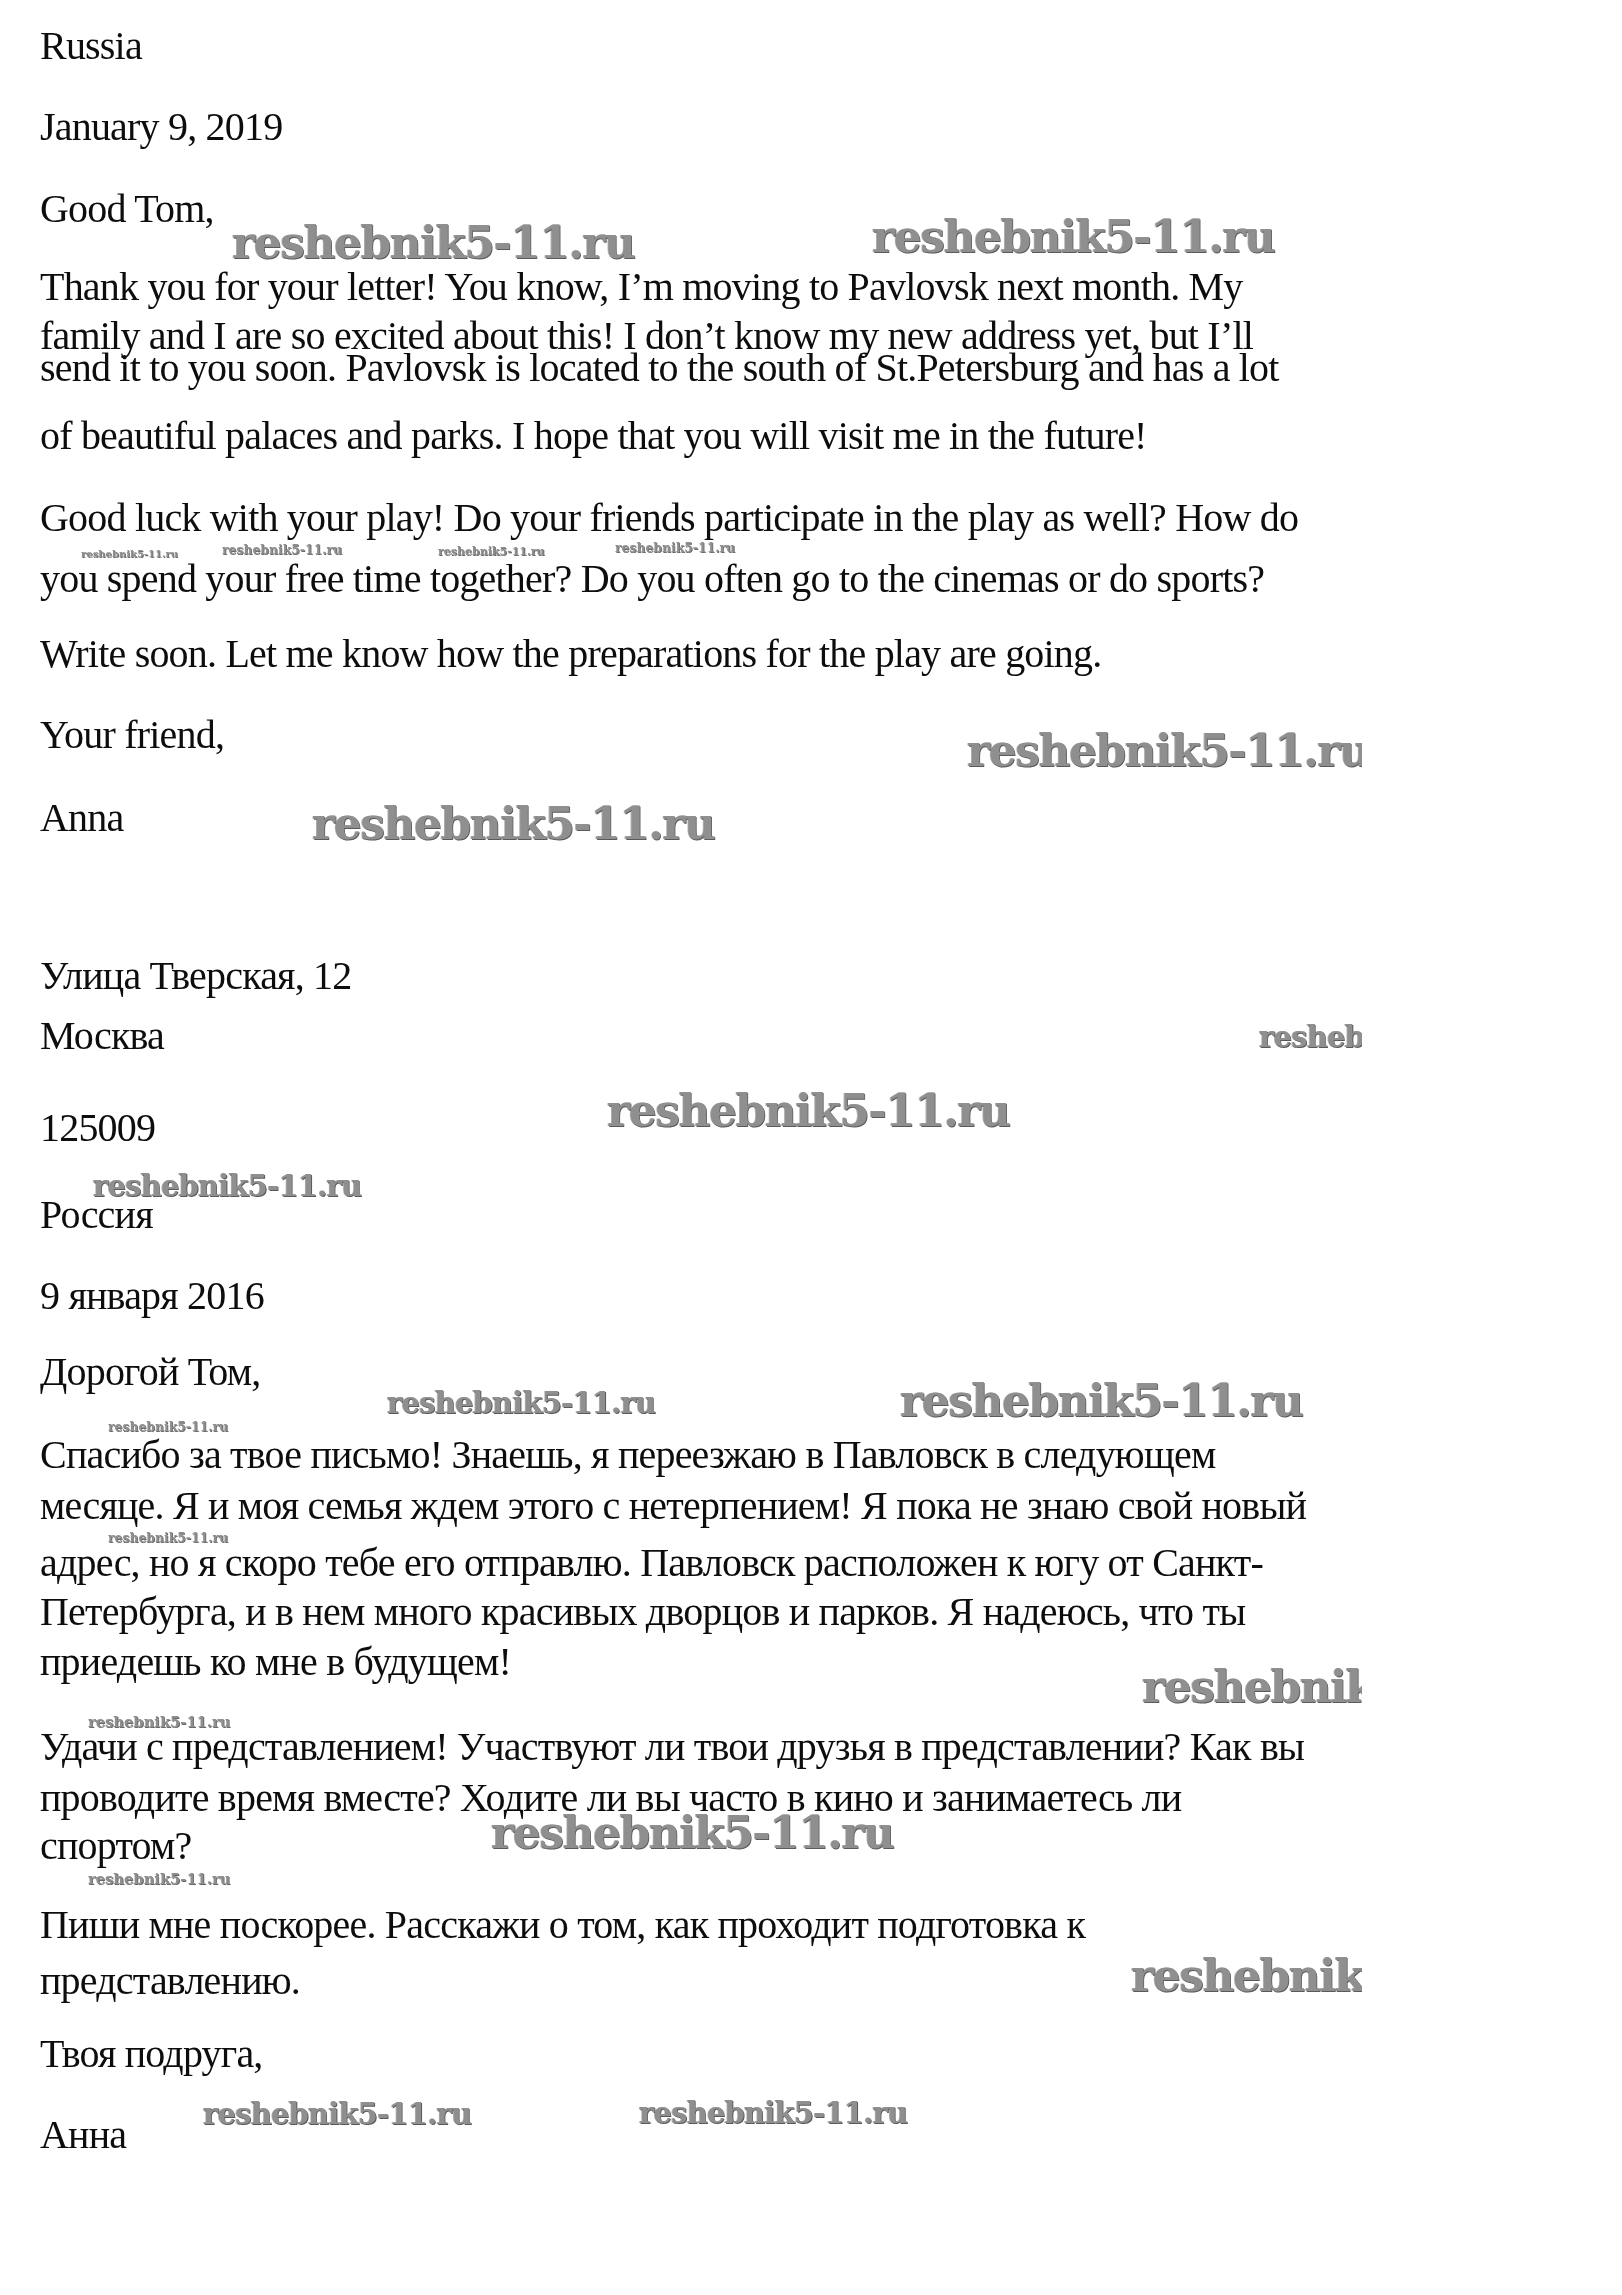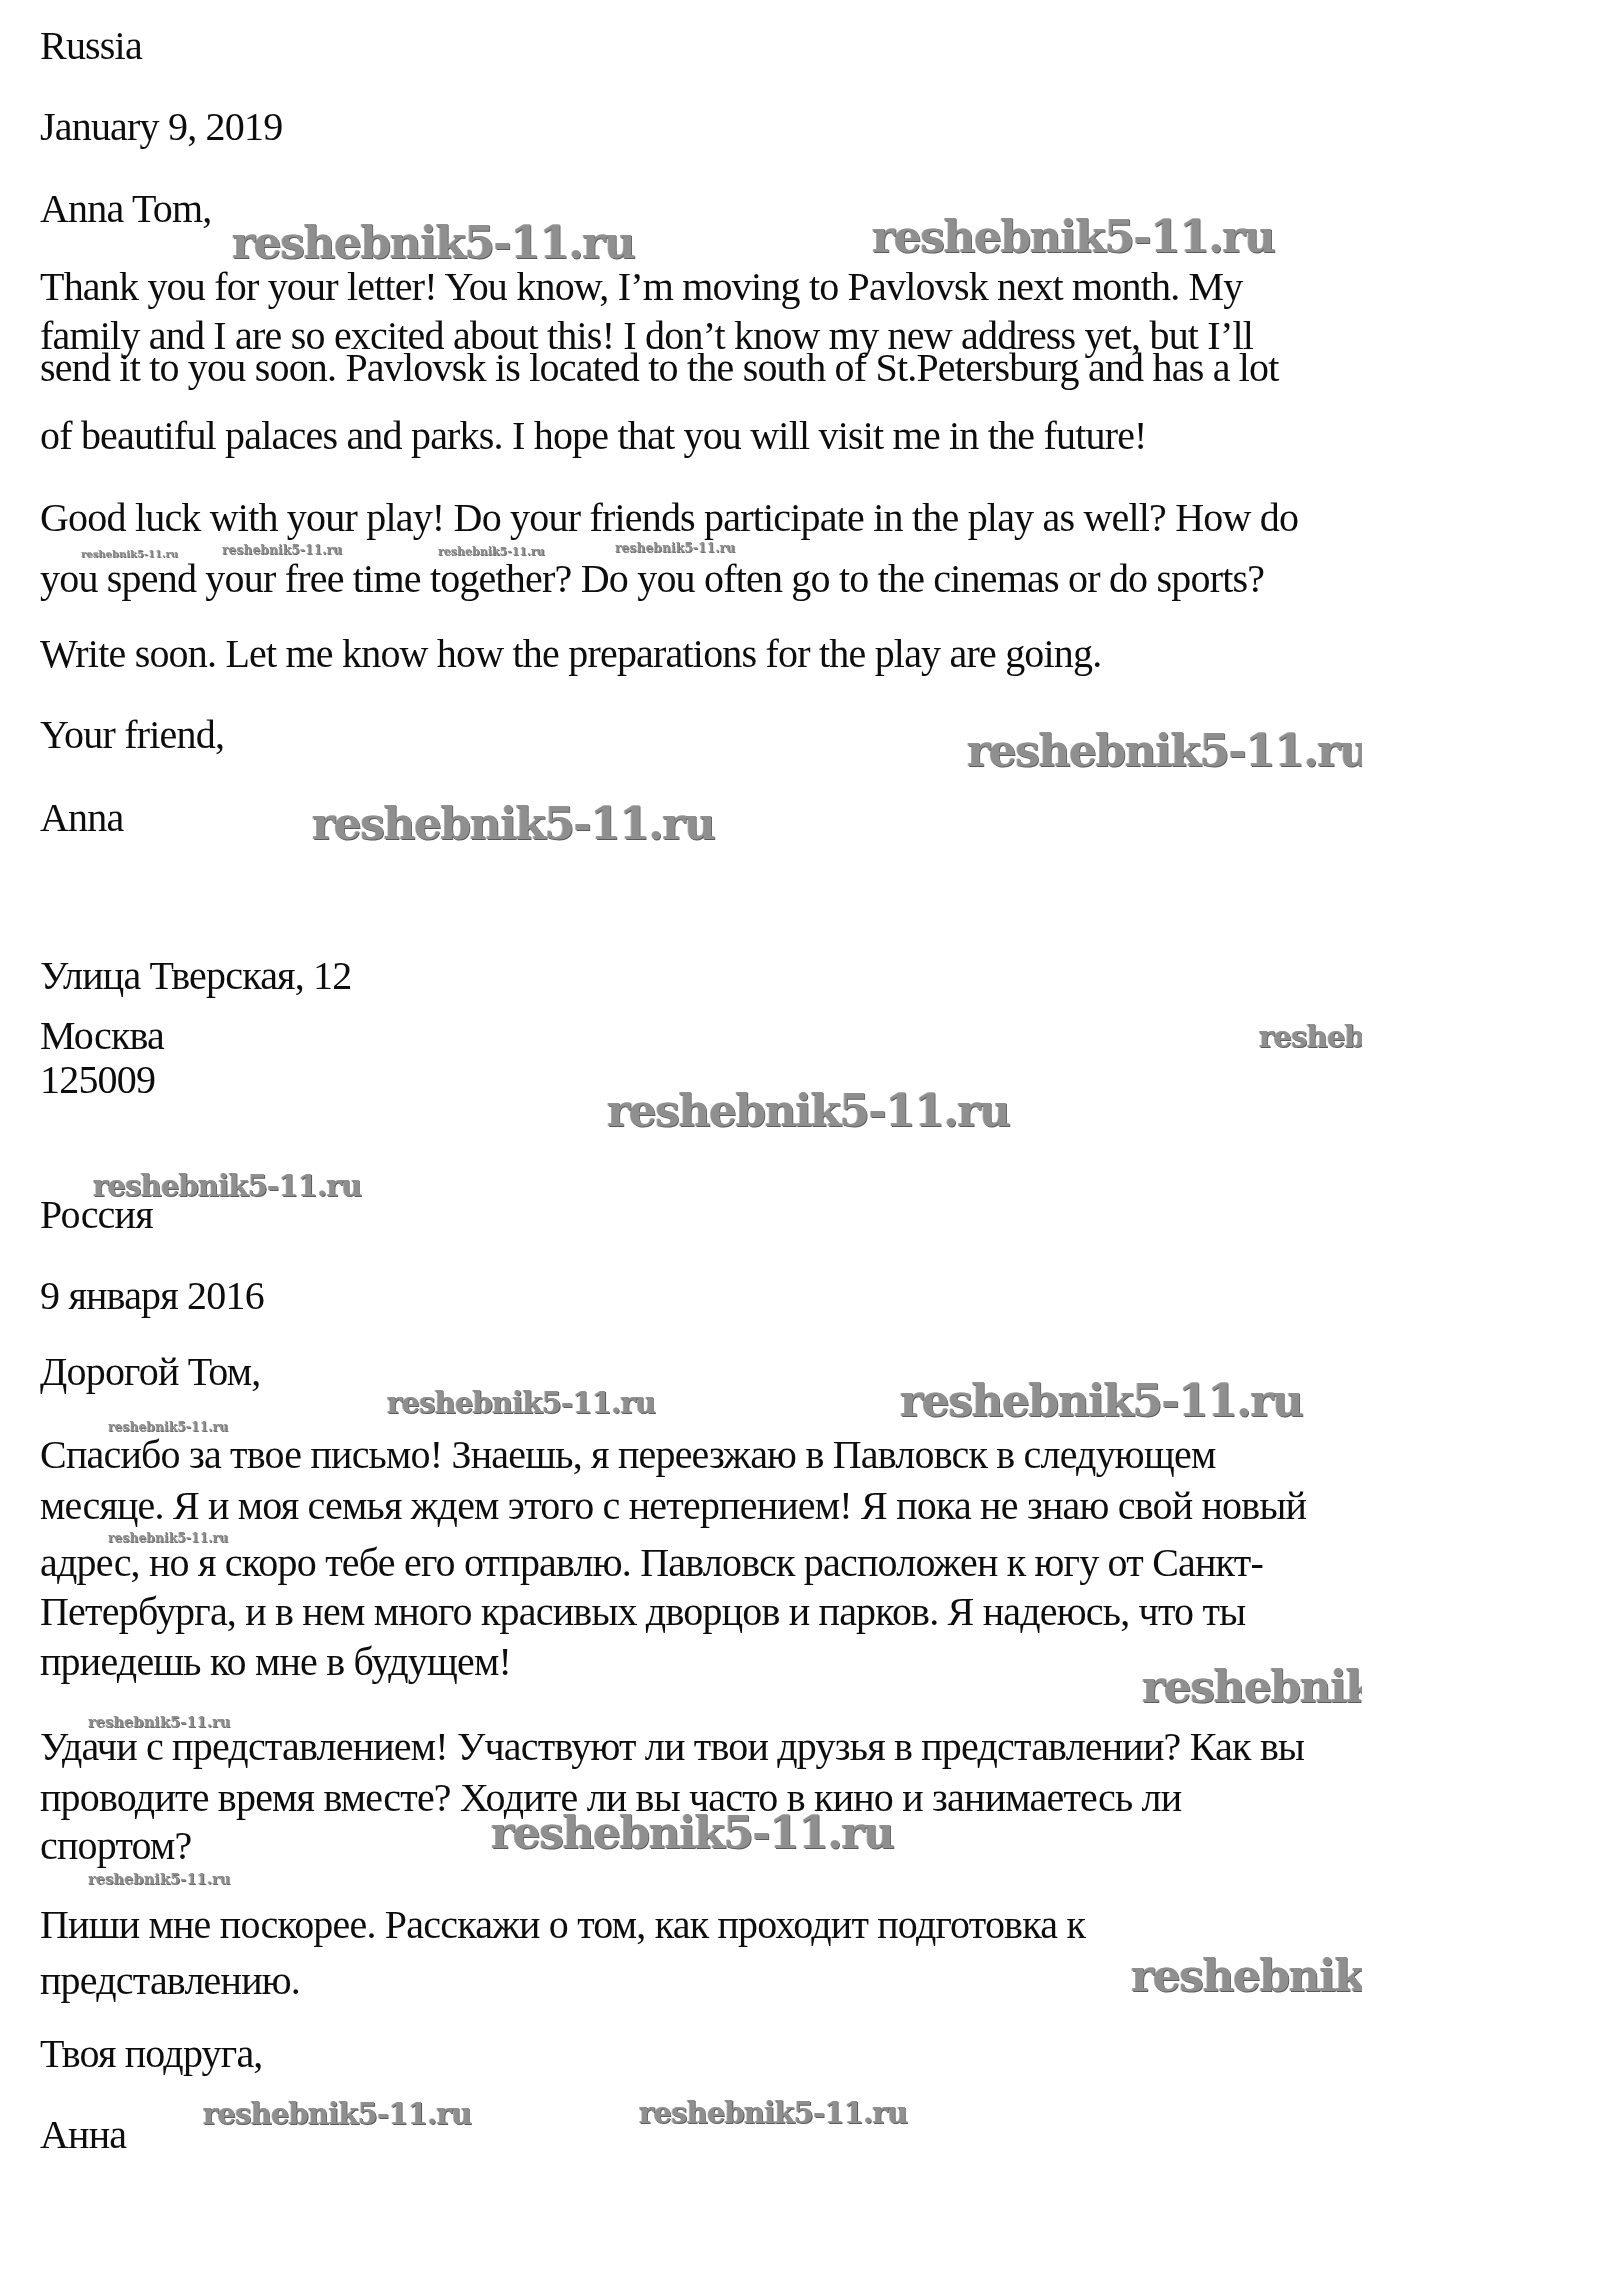--- a/index.html
+++ b/index.html
@@ -35,40 +35,40 @@
   .wm-sm{letter-spacing:0;text-shadow:0.8px 0.8px 0 #6a6a6a;}
 </style>
 </head>
 <body>
 
 <div class="page">
 
   <div>
     <div class="ln" style="top:26px">Russia</div>
     <div class="ln" style="top:107px">January 9, 2019</div>
-    <div class="ln" style="top:189px">Anna Tom,</div>
+    <div class="ln" style="top:189px">Good Tom,</div>
 
     <div class="ln" style="top:267px">Thank you for your letter! You know, I’m moving to Pavlovsk next month. My</div>
     <div class="ln" style="top:316px">family and I are so excited about this! I don’t know my new address yet, but I’ll</div>
     <div class="ln" style="top:348px">send it to you soon. Pavlovsk is located to the south of St.Petersburg and has a lot</div>
     <div class="ln" style="top:416px">of beautiful palaces and parks. I hope that you will visit me in the future!</div>
 
     <div class="ln" style="top:498px">Good luck with your play! Do your friends participate in the play as well? How do</div>
     <div class="ln" style="top:559px">you spend your free time together? Do you often go to the cinemas or do sports?</div>
 
     <div class="ln" style="top:634px">Write soon. Let me know how the preparations for the play are going.</div>
 
     <div class="ln" style="top:715px">Your friend,</div>
     <div class="ln" style="top:798px">Anna</div>
   </div>
 
   <div>
     <div class="ln" style="top:956px">Улица Тверская, 12</div>
     <div class="ln" style="top:1016px">Москва</div>
-    <div class="ln" style="top:1060px">125009</div>
+    <div class="ln" style="top:1108px">125009</div>
     <div class="ln" style="top:1195px">Россия</div>
 
     <div class="ln" style="top:1276px">9 января 2016</div>
     <div class="ln" style="top:1352px">Дорогой Том,</div>
 
     <div class="ln" style="top:1435px">Спасибо за твое письмо! Знаешь, я переезжаю в Павловск в следующем</div>
     <div class="ln" style="top:1486px">месяце. Я и моя семья ждем этого с нетерпением! Я пока не знаю свой новый</div>
     <div class="ln" style="top:1543px">адрес, но я скоро тебе его отправлю. Павловск расположен к югу от Санкт-</div>
     <div class="ln" style="top:1592px">Петербурга, и в нем много красивых дворцов и парков. Я надеюсь, что ты</div>
     <div class="ln" style="top:1642px">приедешь ко мне в будущем!</div>

